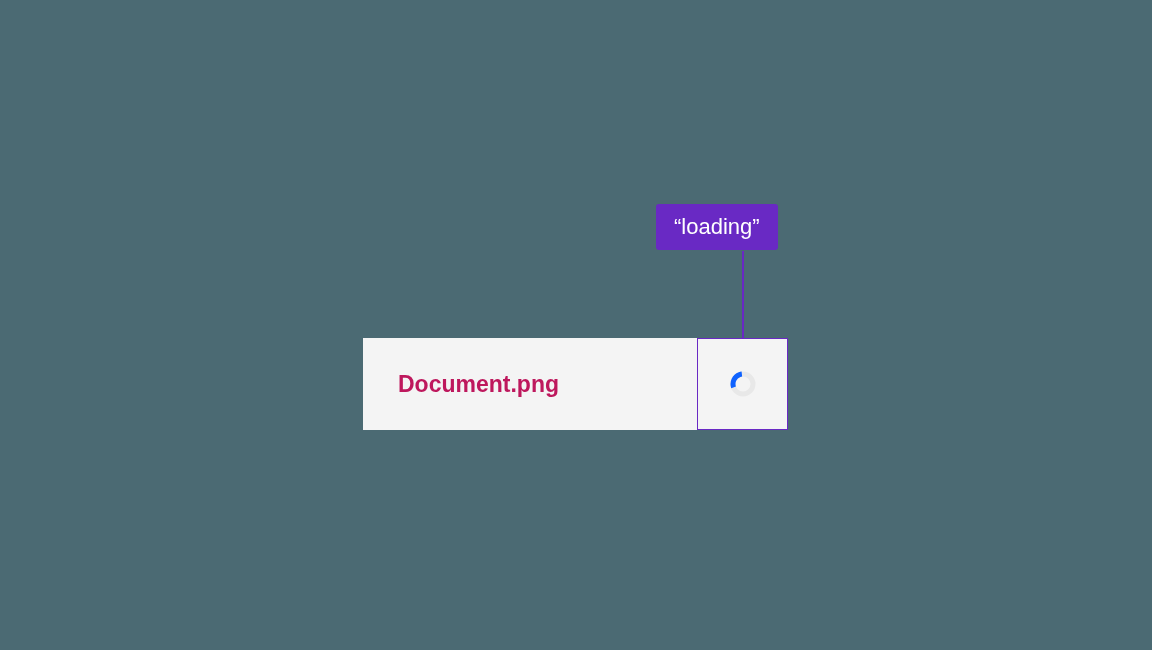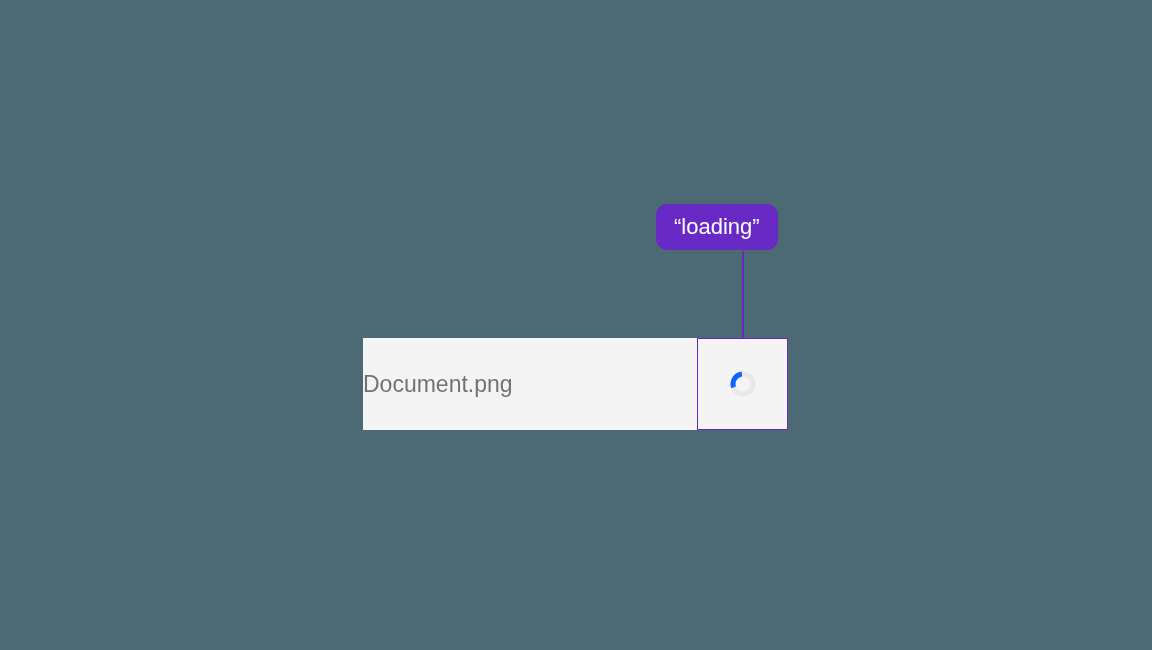--- a/index.html
+++ b/index.html
@@ -18,23 +18,25 @@
       position: absolute;
       left: 363px;
       top: 338px;
       width: 425px;
       height: 92px;
       background-color: #f4f4f4;
       display: flex;
       align-items: center;
     }
     .file-label {
+      padding-left: 35px;
       font-size: 23px;
-      color: #737373;
+      color: #be185d;
       flex: 1;
+      font-weight: bold;
     }
     .spinner-box {
       position: absolute;
       left: 697px;
       top: 338px;
       width: 91px;
       height: 92px;
       background-color: #f4f4f4;
       border: 1px solid #6929c4;
       display: flex;
@@ -51,21 +53,21 @@
       height: 100%;
     }
     .callout-label {
       position: absolute;
       left: 656px;
       top: 204px;
       padding: 10px 18px;
       background-color: #6929c4;
       color: #ffffff;
       font-size: 22px;
-      border-radius: 11px;
+      border-radius: 3px;
       white-space: nowrap;
     }
     .callout-line {
       position: absolute;
       left: 742px;
       top: 251px;
       width: 2px;
       height: 87px;
       background-color: #6929c4;
     }

